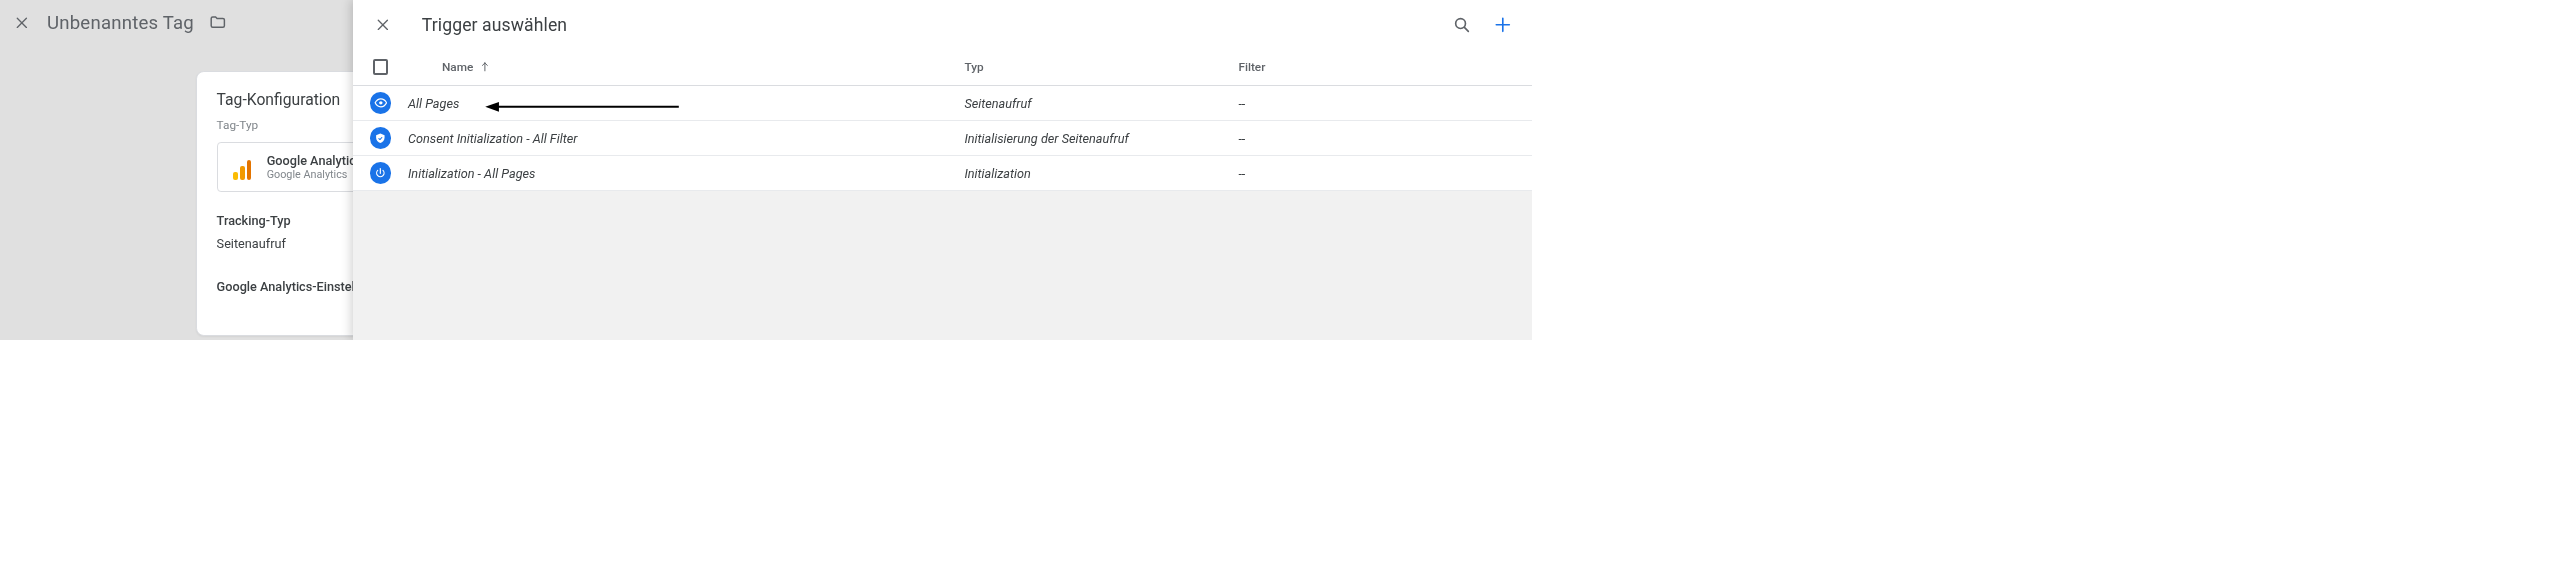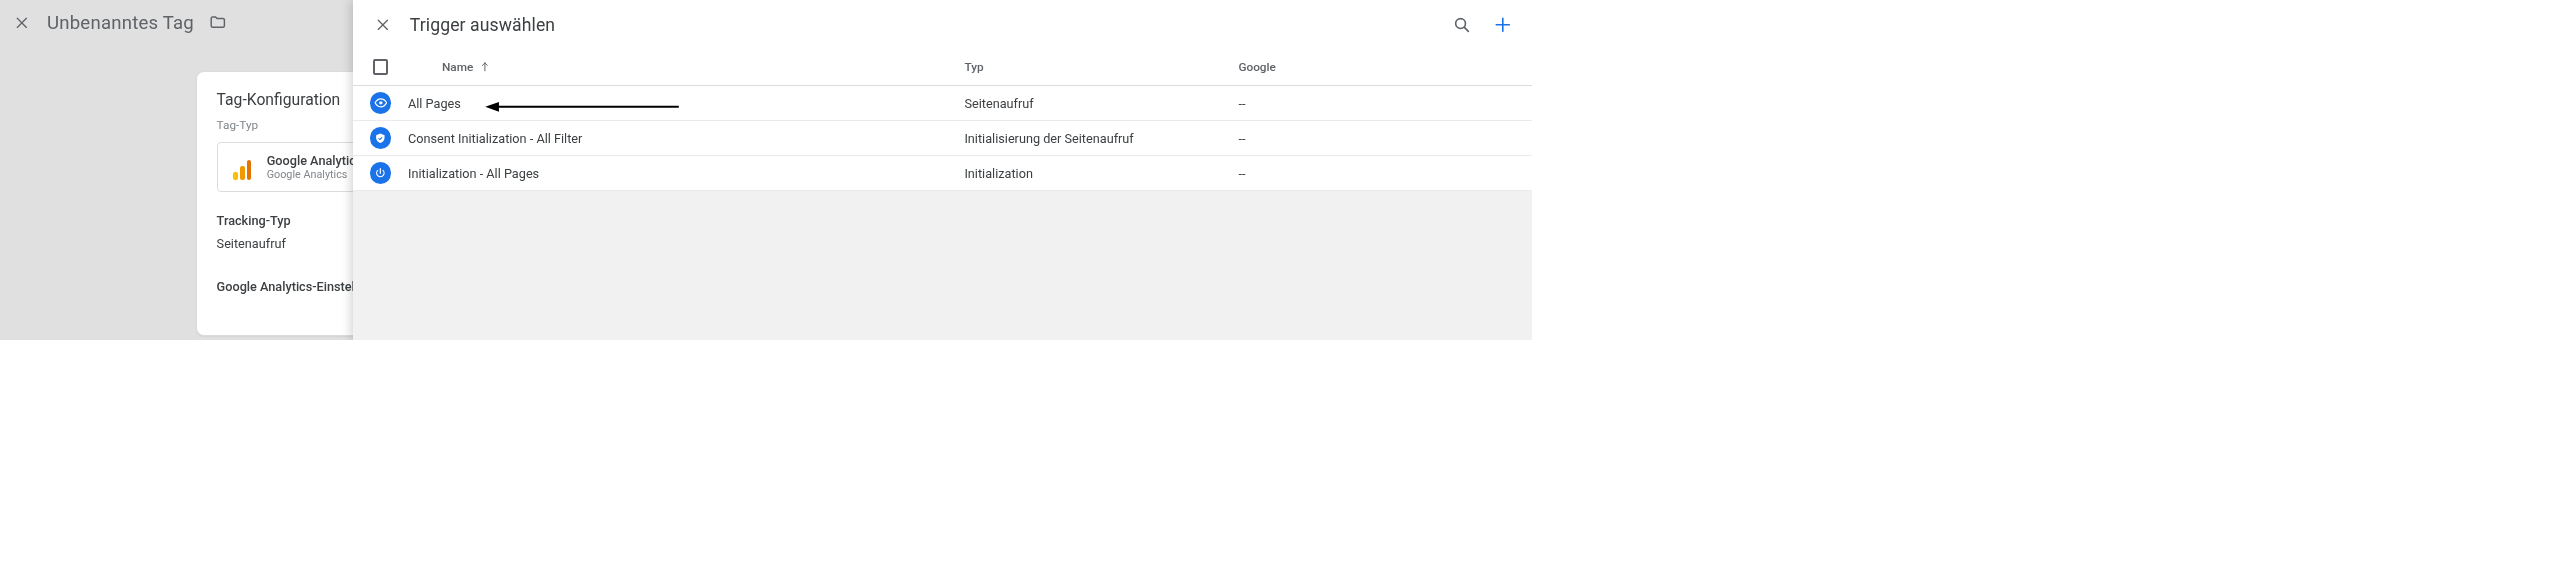--- a/index.html
+++ b/index.html
@@ -128,20 +128,21 @@
     width: 23.5px; height: 23.5px;
     display: inline-flex; align-items: center; justify-content: center;
     color: #5f6368;
     cursor: pointer;
   }
   .panel-title {
     font-size: 17.6px;
     color: #3c4043;
     letter-spacing: 0.1px;
     flex: 1;
+    margin-left: 12px;
   }
   .panel-actions {
     display: flex; align-items: center; gap: 17.6px;
     color: #5f6368;
   }
   .panel-actions .plus { color: #1a73e8; }
   .panel-actions .iconbtn {
     width: 23.5px; height: 23.5px;
     display: inline-flex; align-items: center; justify-content: center;
     cursor: pointer;
@@ -177,20 +178,21 @@
     display: grid;
     grid-template-columns: 55px 1fr 274px 274px;
     align-items: center;
     height: 35px;
     border-bottom: 1px solid #e8eaed;
     font-size: 12.7px;
     color: #3c4043;
     padding-right: 19.6px;
     cursor: pointer;
     position: relative;
+    font-style: italic;
   }
   .row .cell-icon {
     display: flex; align-items: center; justify-content: center;
   }
   .trigger-icon {
     width: 21.6px; height: 21.6px;
     border-radius: 50%;
     background: #1a73e8;
     display: flex; align-items: center; justify-content: center;
     color: #fff;
@@ -273,21 +275,21 @@
       </div>
       <div class="th-name">
         <span>Name</span>
         <span class="sort-arrow">
           <svg width="11.8" height="11.8" viewBox="0 0 24 24">
               <path d="M12 4v16M12 4l-5 5M12 4l5 5" fill="none" stroke="#5f6368" stroke-width="2" stroke-linecap="round" stroke-linejoin="round"></path>
             </svg>
         </span>
       </div>
       <div>Typ</div>
-      <div>Google</div>
+      <div>Filter</div>
     </div>
 
     <div class="rows" id="rows">
         <div class="row">
           <div class="cell-icon">
             <span class="trigger-icon">
               <svg width="13.7" height="13.7" viewBox="0 0 24 24">
                 <path d="M2 12s3.5-7 10-7 10 7 10 7-3.5 7-10 7S2 12 2 12z" fill="none" stroke="#fff" stroke-width="2"></path>
                 <circle cx="12" cy="12" r="3" fill="#fff"></circle>
               </svg>

